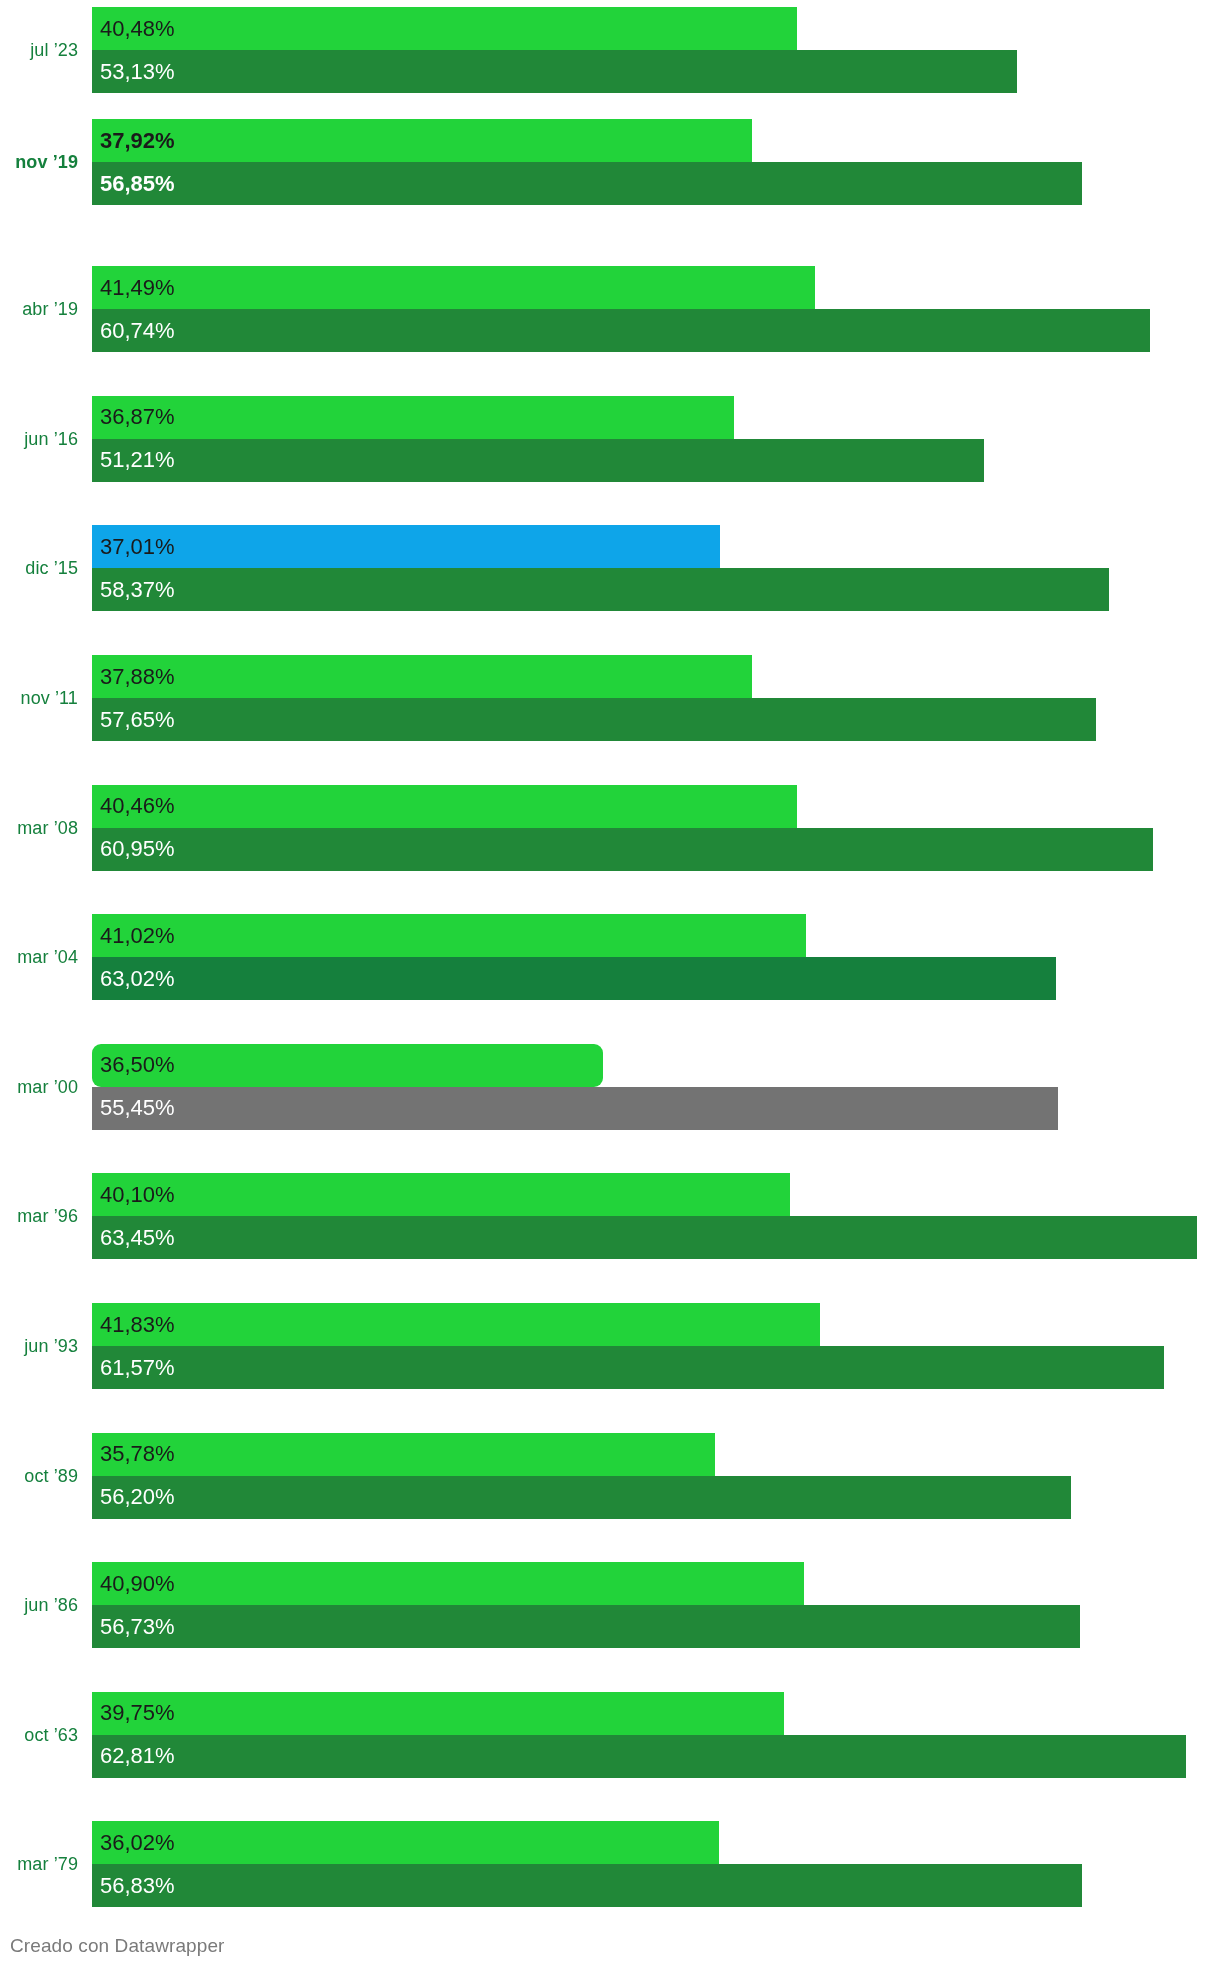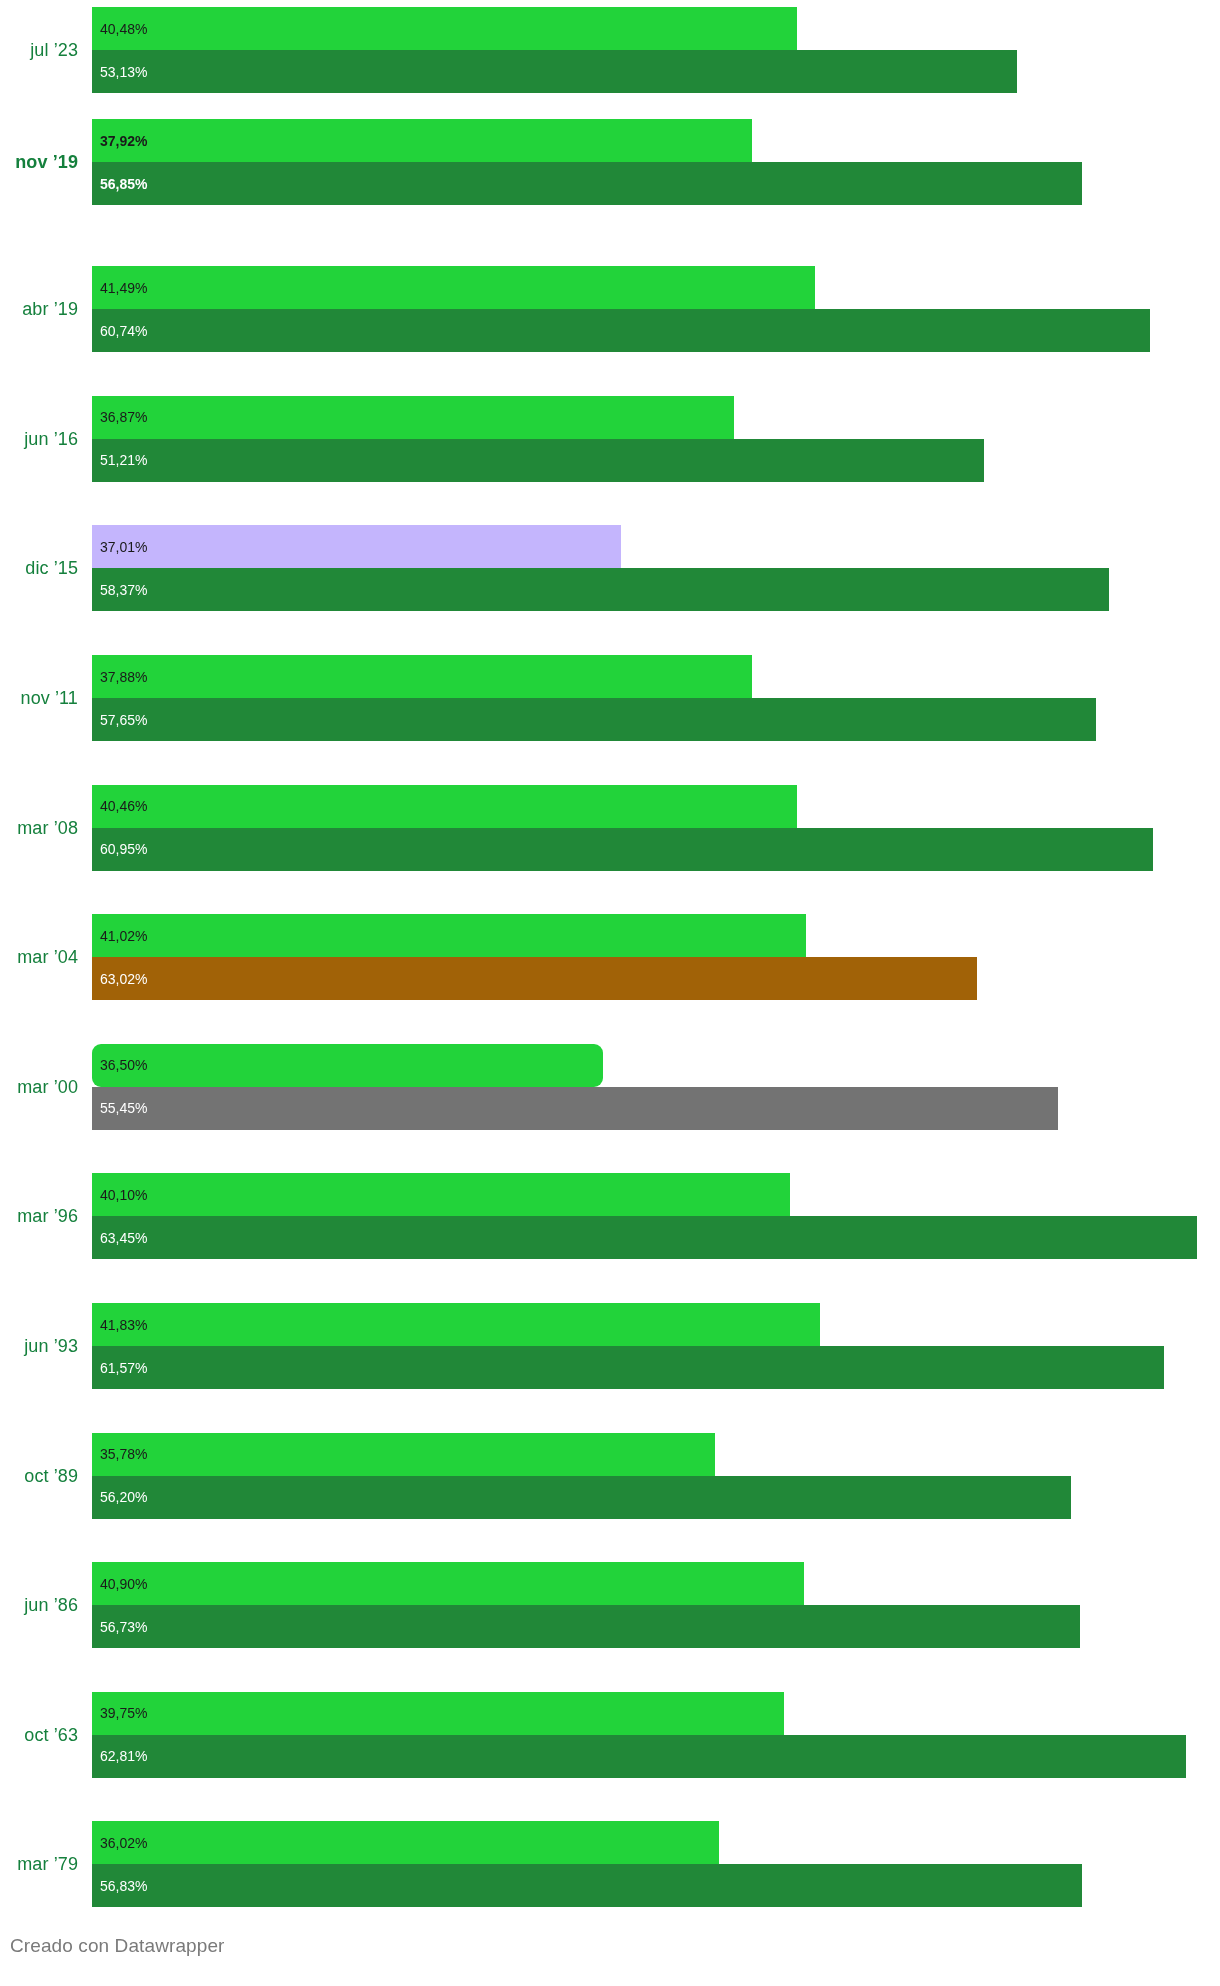--- a/index.html
+++ b/index.html
@@ -71,21 +71,21 @@
     display: flex;
     align-items: center;
   }
 
   .bar.upper { top: 0; }
   .bar.lower { top: 43px; }
 
   .bar-value {
     position: absolute;
     left: 8px;
-    font-size: 14px;
+    font-size: 22px;
     line-height: 1;
     white-space: nowrap;
   }
 
   .bar.upper .bar-value { color: #1a1a1a; }
   .bar.lower .bar-value { color: #ffffff; }
 
   
   .chart-footer {
     position: absolute;
@@ -143,21 +143,21 @@
             <span class="bar-value">36,87%</span>
           </div>
           <div class="bar lower" style="width: 891.837px; background: rgb(33, 136, 56);">
             <span class="bar-value">51,21%</span>
           </div>
         </div>
       </div>
       <div class="bar-group" style="top: 525.4px; text-decoration: underline;">
         <div class="group-label">dic ’15</div>
         <div class="bars">
-          <div class="bar upper" style="width: 529px; background: #c4b5fd;">
+          <div class="bar upper" style="width: 628px; background: #0ea5e9;">
             <span class="bar-value">37,01%</span>
           </div>
           <div class="bar lower" style="width: 1016.53px; background: rgb(33, 136, 56);">
             <span class="bar-value">58,37%</span>
           </div>
         </div>
       </div>
       <div class="bar-group" style="top: 655px;">
         <div class="group-label">nov ’11</div>
         <div class="bars">
@@ -179,21 +179,21 @@
             <span class="bar-value">60,95%</span>
           </div>
         </div>
       </div>
       <div class="bar-group" style="top: 914.2px;">
         <div class="group-label">mar ’04</div>
         <div class="bars">
           <div class="bar upper" style="width: 714.375px; background: rgb(34, 211, 58);">
             <span class="bar-value">41,02%</span>
           </div>
-          <div class="bar lower" style="width: 885px; background: #a16207;">
+          <div class="bar lower" style="width: 964px; background: #15803d;">
             <span class="bar-value">63,02%</span>
           </div>
         </div>
       </div>
       <div class="bar-group" style="top: 1043.8px;">
         <div class="group-label">mar ’00</div>
         <div class="bars">
           <div class="bar upper" style="width: 511px; background: rgb(34, 211, 58); border-radius: 9px;">
             <span class="bar-value">36,50%</span>
           </div>

